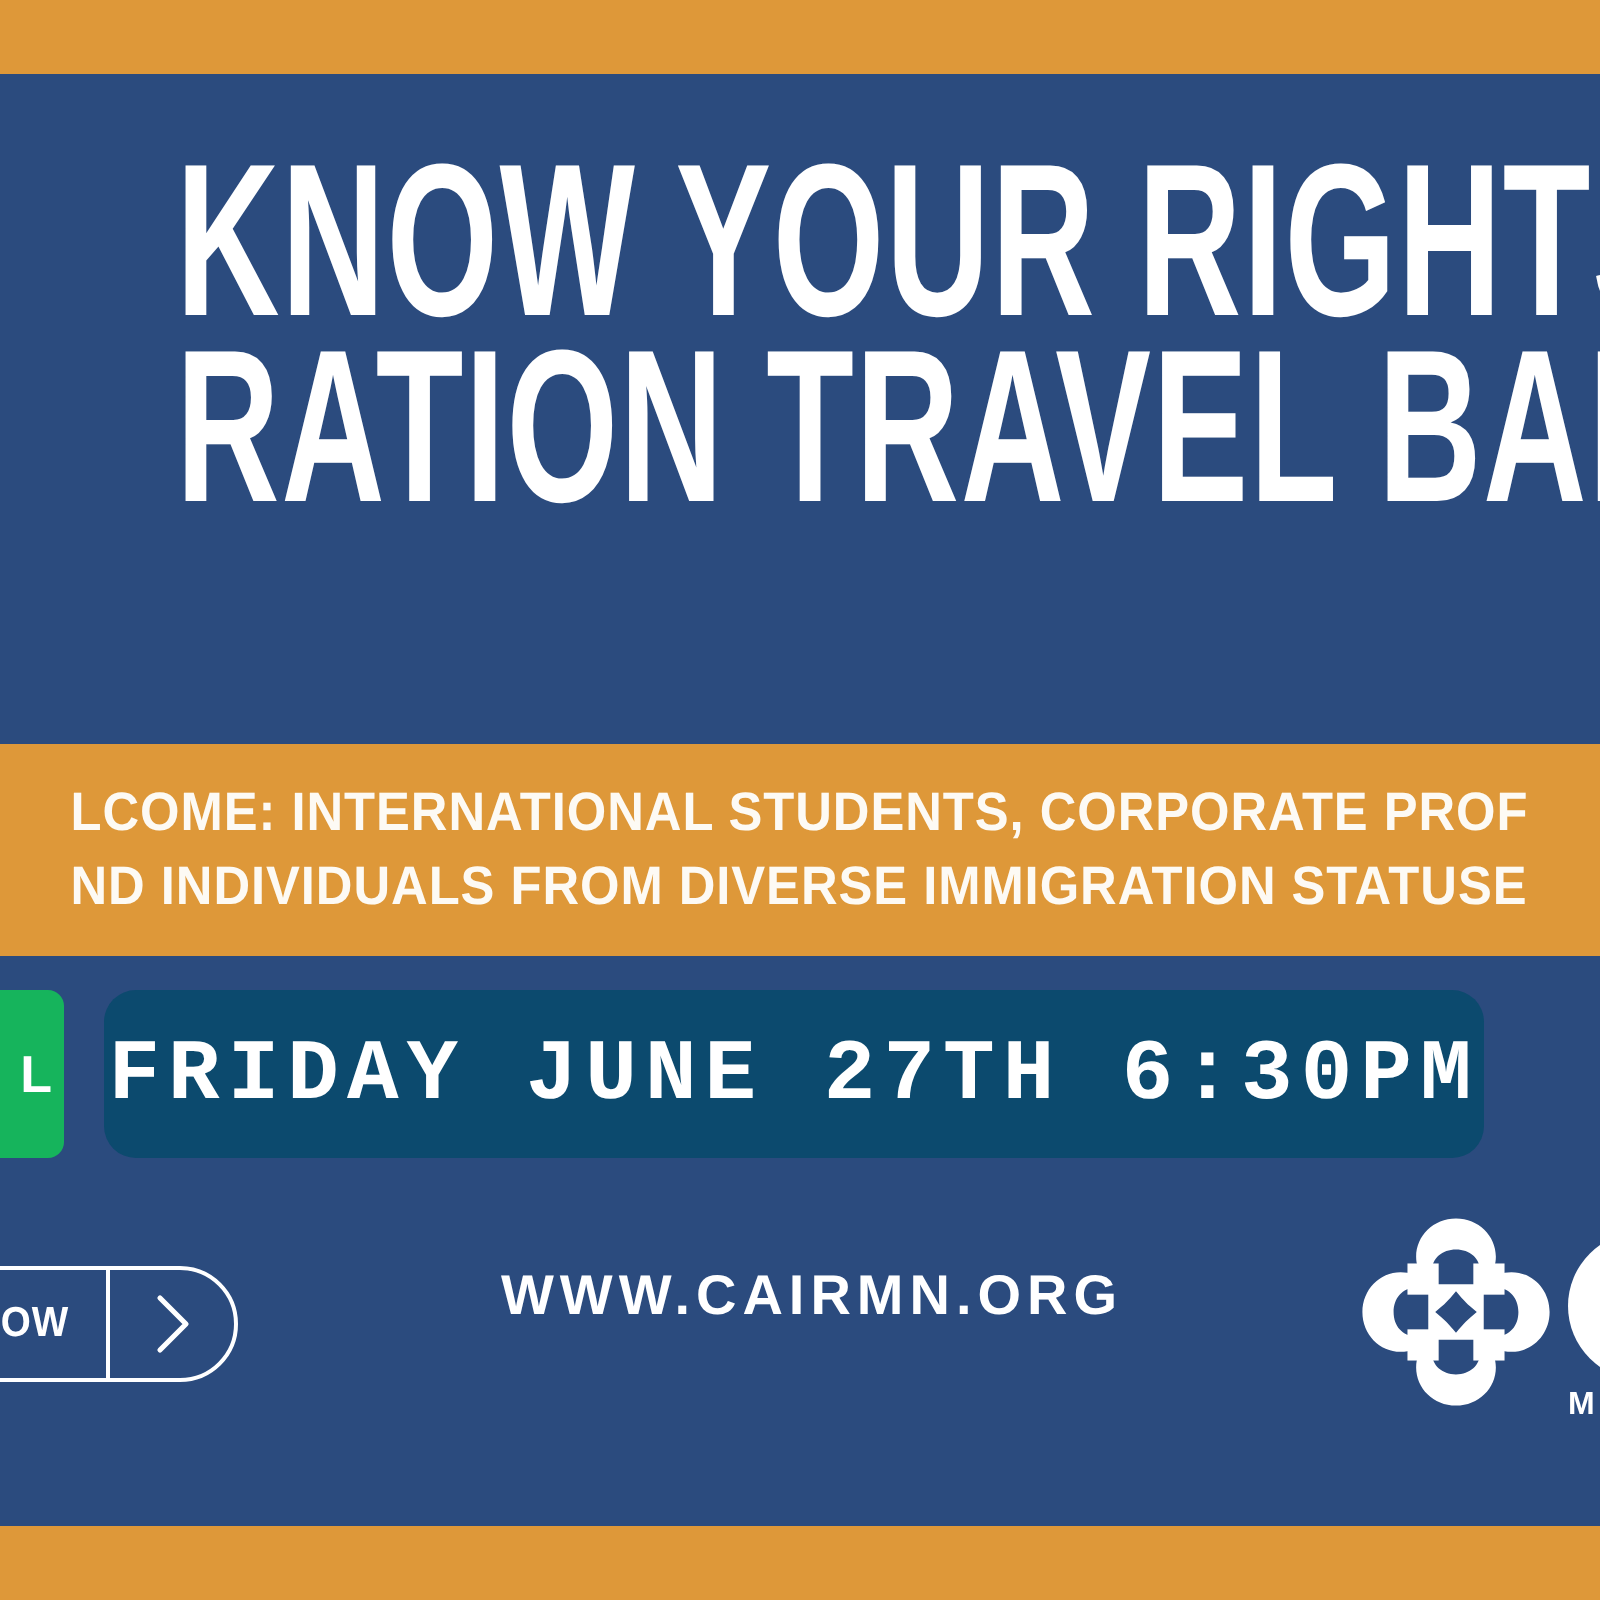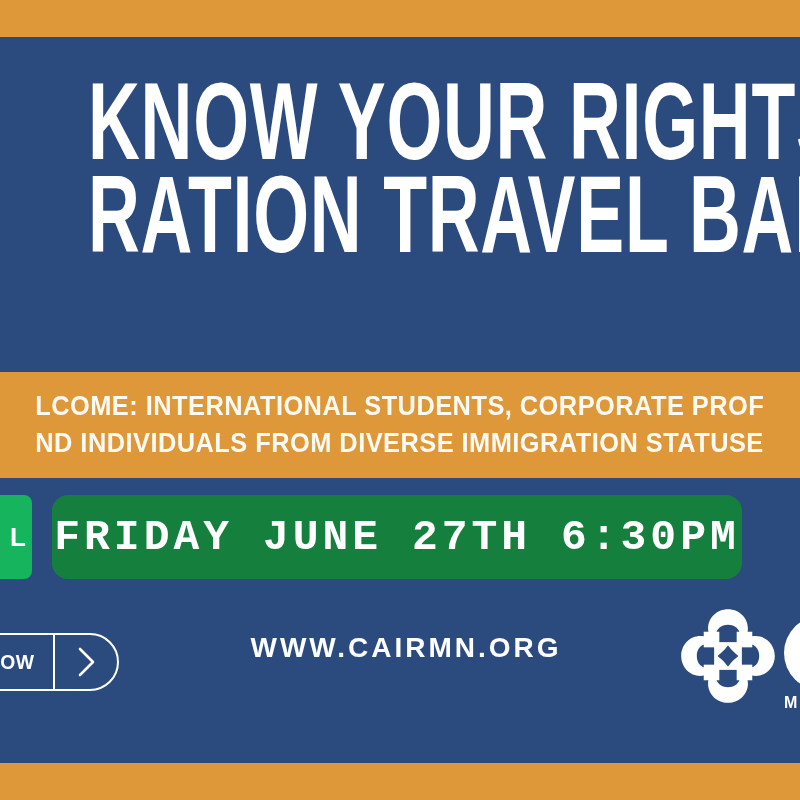--- a/index.html
+++ b/index.html
@@ -112,21 +112,21 @@
     font-weight: bold;
     font-size: 26px;
     white-space: nowrap;
   }
 
   
   .date-pill {
     position: absolute;
     left: 52px; top: 495px;
     width: 690px; height: 84px;
-    background: #15803d;
+    background: #0c4a6e;
     border-radius: 16px;
     display: flex;
     align-items: center;
     justify-content: center;
   }
   .date-text {
     color: #ffffff;
     font-family: "Liberation Mono", "DejaVu Sans Mono", monospace;
     font-weight: bold;
     font-size: 43px;

